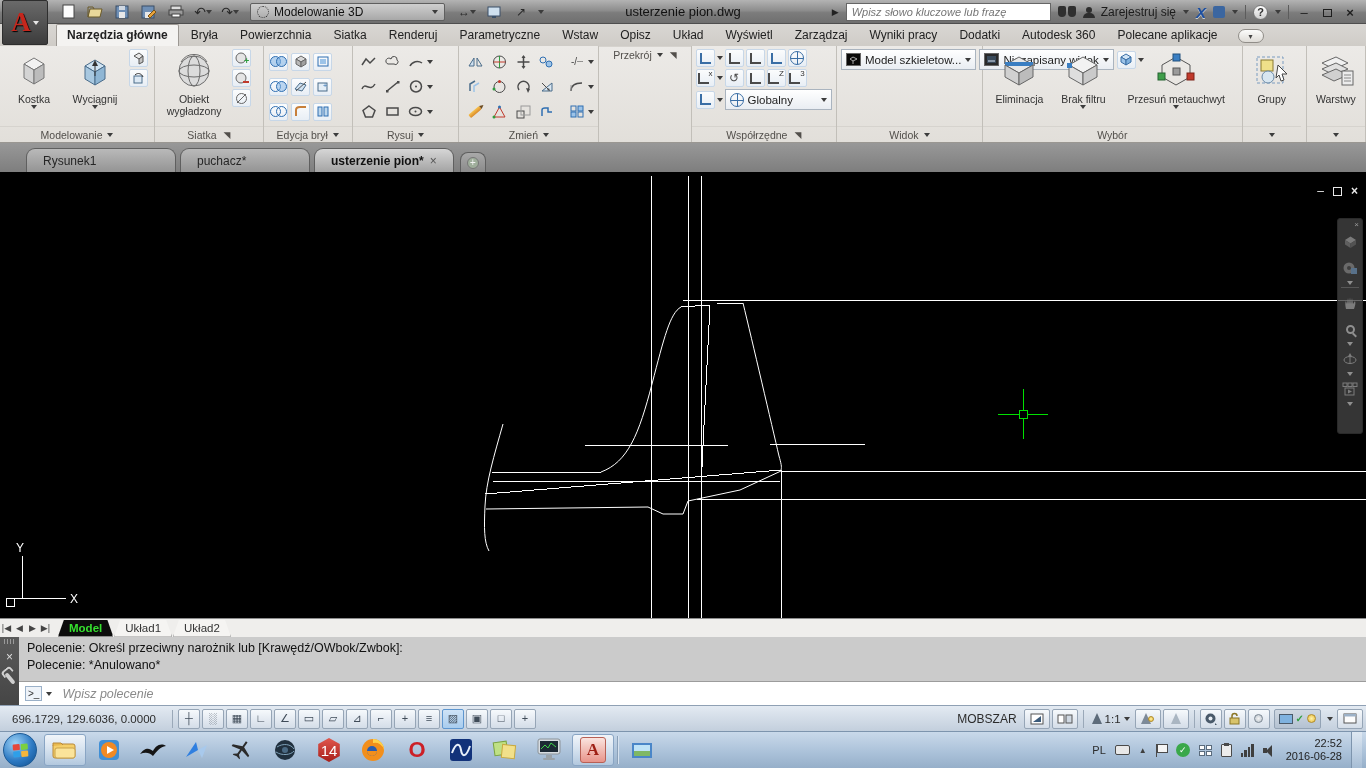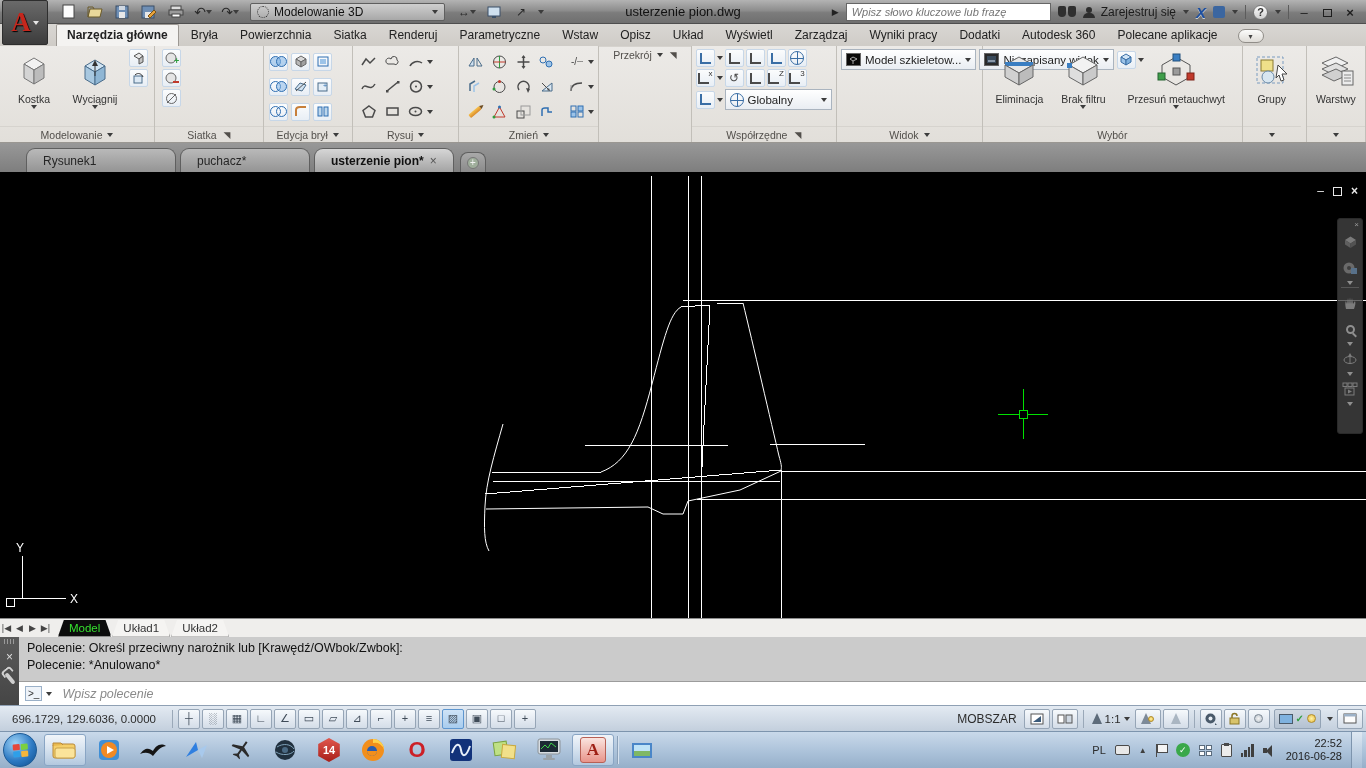--- a/index.html
+++ b/index.html
@@ -108,21 +108,21 @@
   #navbar .mag{width:9px;height:9px;border:2px solid #8f8f8f;border-radius:50%;position:relative;}
   #navbar .mag::after{content:"";position:absolute;right:-4px;bottom:-4px;width:5px;height:2px;background:#8f8f8f;transform:rotate(45deg);}
   #navbar .sep{width:18px;height:1px;background:#575757;margin:2px 0;}
 
   
   #layouttabs{position:absolute;left:0;top:618px;width:1366px;height:19px;background:#efeeec;
     border-top:1px solid #8c8c8c;display:flex;align-items:center;font-size:11.5px;color:#333;}
   .lnav{width:13px;text-align:center;color:#444;font-size:9px;}
   .ltab{height:17px;display:flex;align-items:center;padding:0 10px;border:1px solid #9a9a9a;border-top:none;
     background:#f5f4f2;margin-right:1px;clip-path:polygon(6px 0,calc(100% - 6px) 0,100% 100%,0 100%);}
-  .ltab.active{background:#0c0c0c;color:#35e02e;font-weight:normal;}
+  .ltab.active{background:#0c0c0c;color:#35e02e;font-weight:bold;}
 
   
   #cmd{position:absolute;left:0;top:637px;width:1366px;height:68px;background:#cbcbcb;display:flex;}
   #cmd-grip{width:19px;background:linear-gradient(#5a5a5a,#454545);display:flex;flex-direction:column;align-items:center;color:#ddd;}
   #cmd-grip .dots{margin-top:2px;width:11px;height:5px;background:
     repeating-linear-gradient(90deg,#9a9a9a 0 1px,transparent 1px 3px);}
   #cmd-grip .cx{margin-top:6px;font-size:12px;}
   #cmd-grip .wrench{margin-top:8px;width:4px;height:13px;background:#cfcfcf;border-radius:2px;transform:rotate(-40deg);position:relative;}
   #cmd-grip .wrench::before{content:"";position:absolute;top:-4px;left:-2px;width:8px;height:5px;border:2px solid #cfcfcf;border-bottom:none;border-radius:4px 4px 0 0;}
   #cmd-main{flex:1;display:flex;flex-direction:column;}
@@ -341,20 +341,31 @@
         </div>
       </div>
       <div class="p-title">
         <span>Modelowanie</span>
           <span class="car"></span>
       </div>
     </div>
 
     <div class="panel" style="width:112px">
       <div class="p-body">
+        <div class="bb" style="width:70px">
+          <span class="ic">
+            <svg width="38" height="36">
+                <circle cx="19" cy="18" r="15" fill="#dcdcdc" stroke="#6b6b6b"></circle>
+                <ellipse cx="19" cy="18" rx="15" ry="6" fill="none" stroke="#6b6b6b"></ellipse>
+                <ellipse cx="19" cy="18" rx="6" ry="15" fill="none" stroke="#6b6b6b"></ellipse>
+                <path d="M6,9 a15,15 0 0 1 26,0" fill="none" stroke="#6b6b6b"></path>
+              </svg>
+          </span>
+          <span>Obiekt wygładzony</span>
+        </div>
         <div class="smallcol">
           <span class="tool">
               <svg width="14" height="13">
                 <circle cx="6" cy="6" r="5" fill="#e4e4e4" stroke="#666"></circle>
                 <text x="9" y="12" font-size="9" fill="#2f9e3f" font-weight="bold">+</text>
               </svg>
             </span>
           <span class="tool">
               <svg width="14" height="13">
                 <circle cx="6" cy="6" r="5" fill="#e4e4e4" stroke="#666"></circle>
@@ -1088,21 +1099,21 @@
     </span>
     <span class="app">
       <svg width="24" height="24">
           <circle cx="12" cy="12" r="10" fill="#20303e"></circle>
           <path d="M4,9 C10,5 18,6 21,11" stroke="#7da0b8" fill="none"></path>
           <path d="M3,14 C9,18 18,17 21,13" stroke="#7da0b8" fill="none"></path>
           <circle cx="12" cy="12" r="3" fill="#4a6a84"></circle>
         </svg>
     </span>
     <span class="app">
-      <span style="width:24px;height:24px;clip-path:polygon(50% 0,95% 25%,95% 75%,50% 100%,5% 75%,5% 25%);background:linear-gradient(#e0574d,#a81f1a);display:flex;align-items:center;justify-content:center;color:#fff;font-weight:bold;font-size:11px">14</span>
+      <span style="width:24px;height:24px;clip-path:polygon(50% 0,95% 25%,95% 75%,50% 100%,5% 75%,5% 25%);background:linear-gradient(#e0574d,#a81f1a);display:flex;align-items:center;justify-content:center;color:#fff;font-weight:normal;font-size:15px">14</span>
     </span>
     <span class="app">
       <svg width="26" height="26">
           <circle cx="13" cy="13" r="11" fill="#f28f1c"></circle>
           <path d="M13,2 A11,11 0 0 1 24,13 A9,9 0 0 0 13,6 Z" fill="#ffd24a"></path>
           <circle cx="12" cy="14" r="5" fill="#2a5db0"></circle>
           <path d="M7,14 a5,5 0 0 0 10,0" fill="#f28f1c"></path>
         </svg>
     </span>
     <span class="app">

